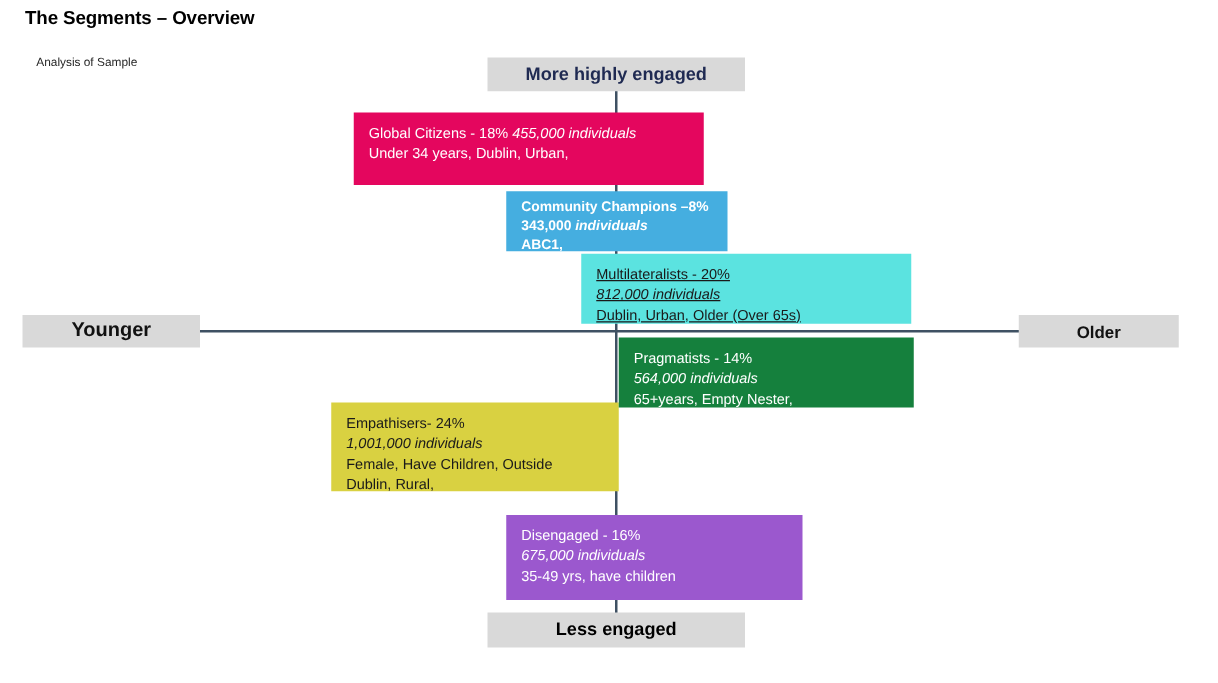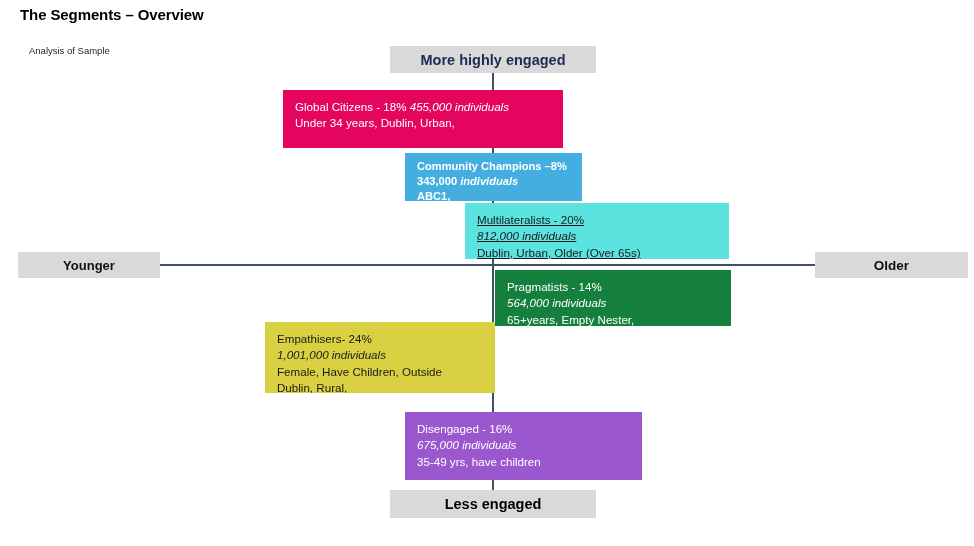--- a/index.html
+++ b/index.html
@@ -82,27 +82,27 @@
     width: 206px;
     height: 28px;
     font-size: 14.5px;
     color: #000000;
   }
   #pole-left {
     left: 18px;
     top: 252px;
     width: 142px;
     height: 26px;
-    font-size: 13px;
+    font-size: 16px;
     color: #111111;
   }
   #pole-right {
     left: 815px;
     top: 252px;
-    width: 153px;
+    width: 128px;
     height: 26px;
     font-size: 13.5px;
     color: #111111;
   }
 
   
   .segment {
     position: absolute;
     box-sizing: border-box;
     padding: 9px 12px 0 12px;

